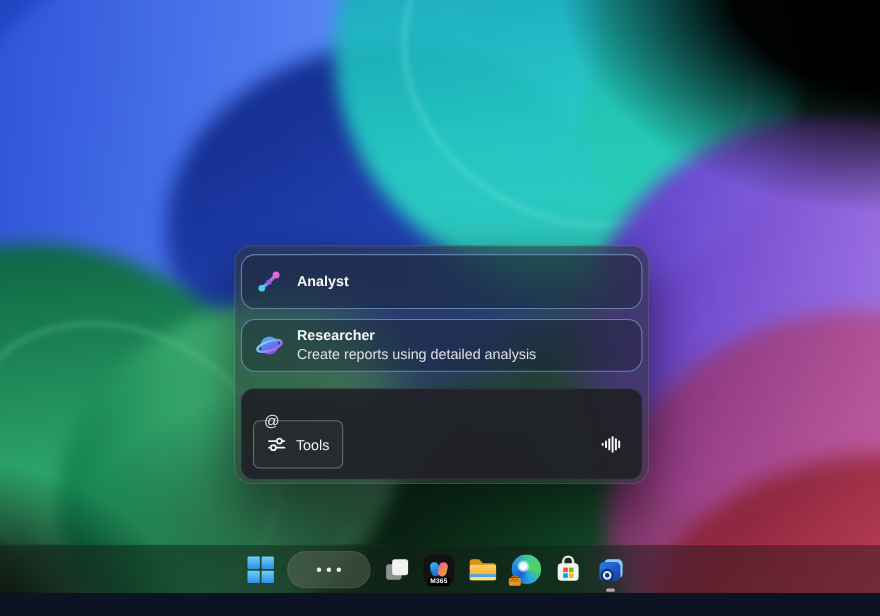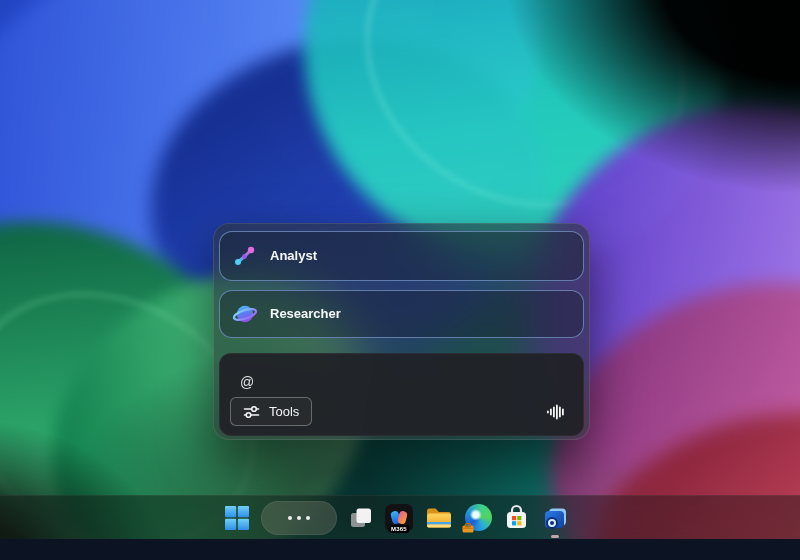--- a/index.html
+++ b/index.html
@@ -1,19 +1,19 @@
 <!DOCTYPE html>
 <html><head>
 <meta charset="utf-8">
 <style>
   html,body{margin:0;padding:0;background:#000;}
   *{box-sizing:border-box;}
   .screen{
     position:relative;width:800px;height:560px;overflow:hidden;
-    background:#0f766e;
+    background:#14532d;
     font-family:"Liberation Sans",sans-serif;
     -webkit-font-smoothing:antialiased;
   }
 
   
   .wallpaper{position:absolute;inset:0;overflow:hidden;}
   .petal{position:absolute;border-radius:50%;}
   .p-blue1{left:-170px;top:-200px;width:720px;height:540px;transform:rotate(-18deg);
     background:linear-gradient(135deg,#16309e 8%,#2a55e0 45%,#4f7df5 80%);filter:blur(7px);}
   .p-blue2{left:-90px;top:-60px;width:540px;height:310px;transform:rotate(-26deg);
@@ -72,21 +72,21 @@
     position:relative;flex:1;border-radius:12px;
     background:rgba(33,33,38,.94);
     border:1px solid rgba(255,255,255,.05);
   }
   .mention{position:absolute;left:20px;top:20px;font-size:14px;color:#e3e3e5;}
   .composer-row{
     position:absolute;left:10px;right:16px;bottom:9px;
     display:flex;align-items:center;justify-content:space-between;
   }
   .tools-btn{
-    display:flex;align-items:center;gap:9px;height:29px;padding:0 12px;
+    display:flex;align-items:center;gap:9px;height:44px;padding:0 12px;
     border:1px solid rgba(255,255,255,.30);border-radius:6px;
     background:rgba(255,255,255,.03);color:#f2f3f4;font-size:13px;cursor:pointer;
   }
   .voice{width:22px;height:22px;display:flex;align-items:center;justify-content:center;cursor:pointer;}
 
   
   .taskbar{
     position:absolute;left:0;top:495px;width:800px;height:44px;
     background:rgba(26,28,26,.48);
     backdrop-filter:blur(26px) saturate(130%);
@@ -175,20 +175,21 @@
               <stop offset="0" stop-color="#7ae0f7"></stop>
                 <stop offset="1" stop-color="#9a5cf0"></stop>
             </linearGradient>
           </defs>
           <circle cx="13" cy="13" r="8.2" fill="url(#gr1)"></circle>
           <ellipse cx="13" cy="13.5" rx="11.5" ry="4.2" fill="none" stroke="url(#gr2)" stroke-width="2.2" transform="rotate(-18 13 13.5)"></ellipse>
         </svg>
       </span>
       <span class="agent-text">
         <span class="agent-title">Researcher</span>
+        <span class="agent-sub">Create reports using detailed analysis</span>
       </span>
     </div>
 
     <div class="composer">
       <span class="mention">@</span>
       <div class="composer-row">
         <button class="tools-btn">
           <span style="display:flex;">
             <svg width="17" height="14" viewBox="0 0 17 14">
               <line x1="1.5" y1="4" x2="15.5" y2="4" stroke="#f2f3f4" stroke-width="1.6" stroke-linecap="round"></line>

